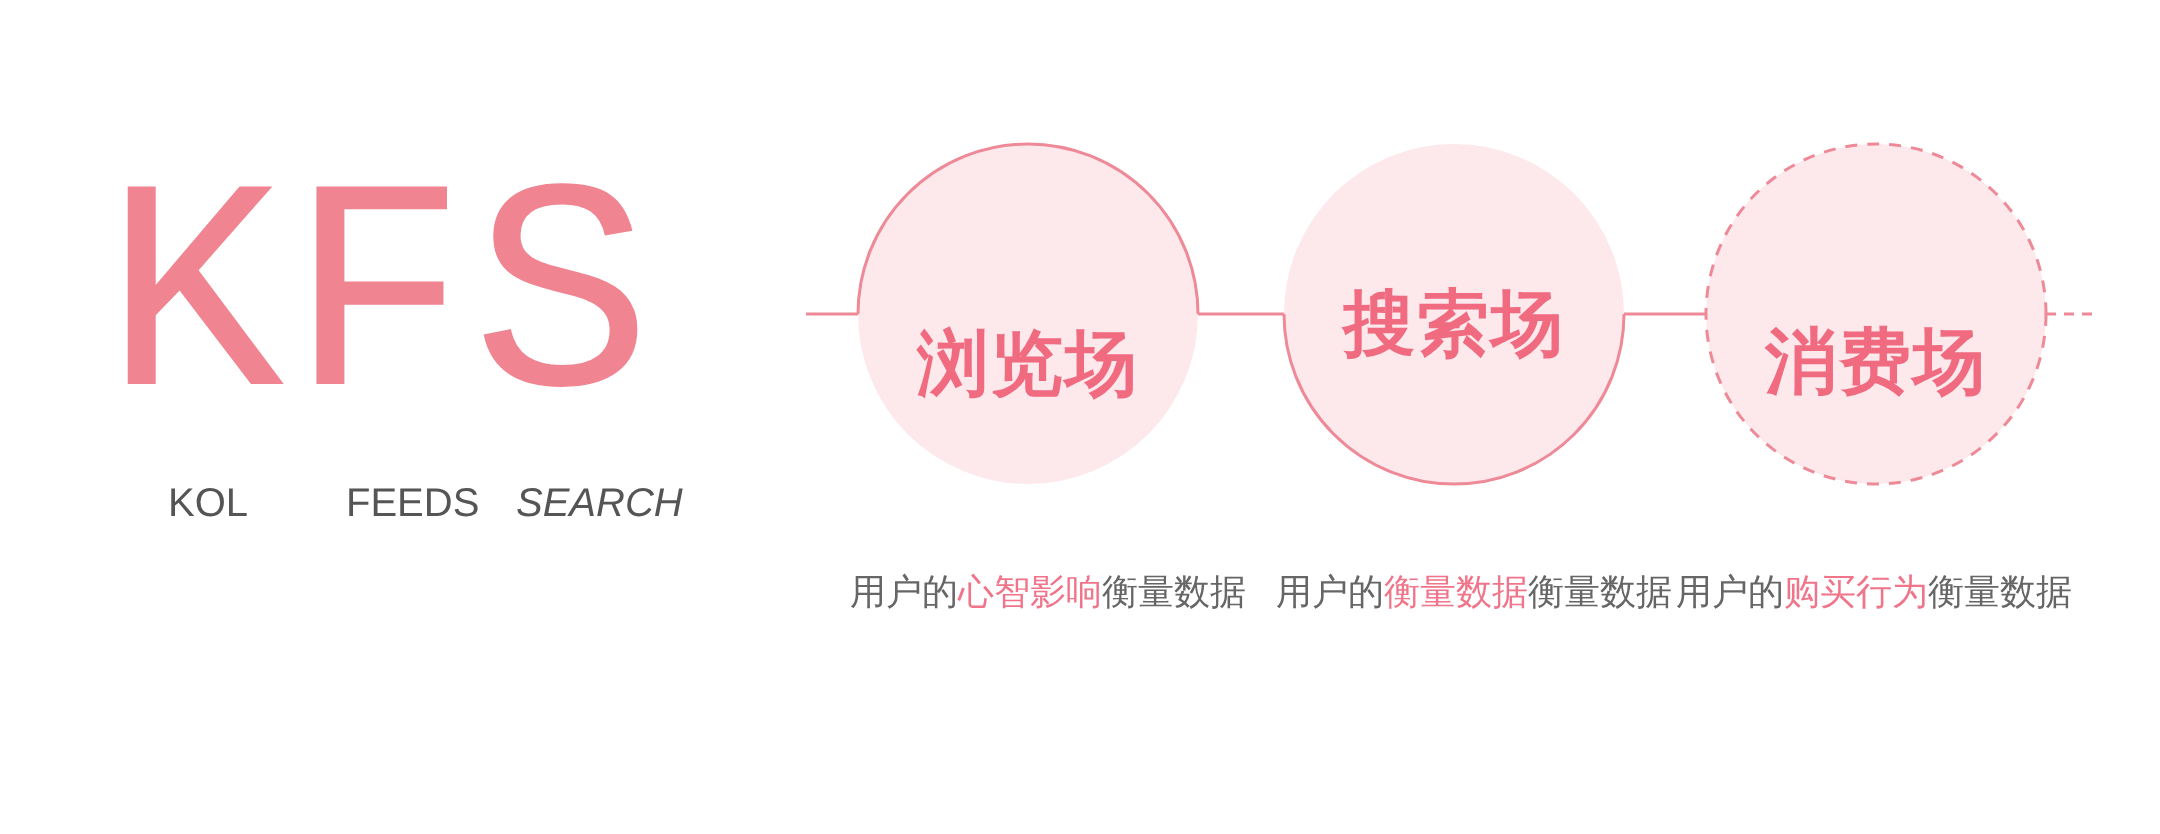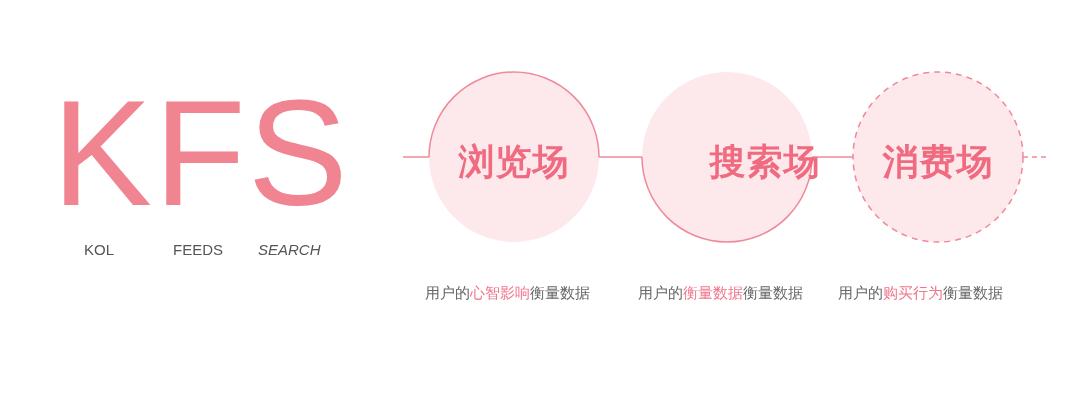--- a/index.html
+++ b/index.html
@@ -1,24 +1,24 @@
 <!DOCTYPE html>
 <html><head>
 <meta charset="utf-8">
 <style>
   html, body { margin:0; padding:0; }
   body { width:1080px; height:417px; background:#ffffff; position:relative; overflow:hidden;
          font-family:"Liberation Sans", "DejaVu Sans", sans-serif; }
   .logo { position:absolute; left:52px; top:78px; font-size:150px; line-height:1; letter-spacing:2px;
-          color:#f08490; font-family:Liberation Sans, sans-serif; font-weight:normal; }
-  .sub { position:absolute; top:241px; font-size:15px; color:#555555; font-family:"Liberation Sans", sans-serif; }
+          color:#f08490; font-family:Liberation Mono, monospace; font-weight:normal; }
+  .sub { position:absolute; top:241px; font-size:20px; color:#555555; font-family:"Liberation Sans", sans-serif; }
   svg.flow { position:absolute; left:0; top:0; }
   .stage-label { position:absolute; width:170px; text-align:center; top:138px; font-size:36px; font-weight:bold;
                  color:#f06a80; font-family:"DejaVu Sans", sans-serif; letter-spacing:1px; }
-  .caption { position:absolute; top:284px; font-size:15px; color:#666666; white-space:nowrap;
+  .caption { position:absolute; top:284px; font-size:18px; color:#666666; white-space:nowrap;
              font-family:Liberation Sans, sans-serif; }
   .caption .hl { color:#f0758a; }
 </style>
 </head>
 <body>
 
 <div class="logo">KFS</div>
 <div class="sub" style="left:84px;">KOL</div>
 <div class="sub" style="left:173px;">FEEDS</div>
 <div class="sub" style="left:258px;font-style:italic;">SEARCH</div>
@@ -32,23 +32,23 @@
 
   <circle cx="514" cy="157" r="85" fill="#fde8ec"></circle>
   <path d="M429,157 A85,85 0 0 1 599,157" fill="none" stroke="#ee8a98" stroke-width="1.5"></path>
 
   <circle cx="727" cy="157" r="85" fill="#fde8ec"></circle>
   <path d="M642,157 A85,85 0 0 0 812,157" fill="none" stroke="#ee8a98" stroke-width="1.5"></path>
 
   <circle cx="938" cy="157" r="85" fill="#fde8ec" stroke="#ee8a98" stroke-width="1.5" stroke-dasharray="6,5"></circle>
 </svg>
 
-<div class="stage-label" style="left:429px;">浏览场</div>
-<div class="stage-label" style="left:680px;">搜索场</div>
-<div class="stage-label" style="left:853px;">消费场</div>
+<div class="stage-label" style="left:429px;margin-top:20px;">浏览场</div>
+<div class="stage-label" style="left:642px;">搜索场</div>
+<div class="stage-label" style="left:853px;margin-top:19px;">消费场</div>
 
 <div class="caption" style="left:425px;">
   <span>用户的</span><span class="hl">心智影响</span><span>衡量数据</span>
 </div>
 <div class="caption" style="left:638px;">
   <span>用户的</span><span class="hl">衡量数据</span><span>衡量数据</span>
 </div>
 <div class="caption" style="left:838px;text-align:center;">
   <span>用户的</span><span class="hl">购买行为</span><span>衡量数据</span>
 </div>

